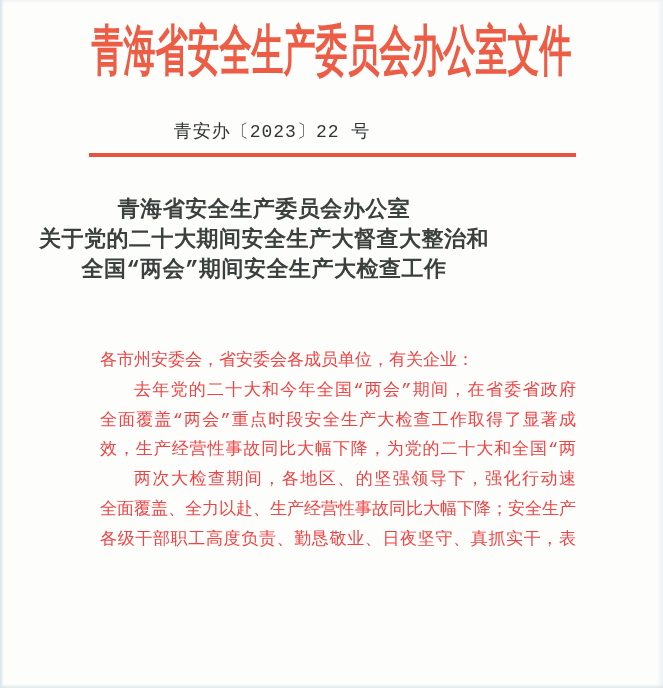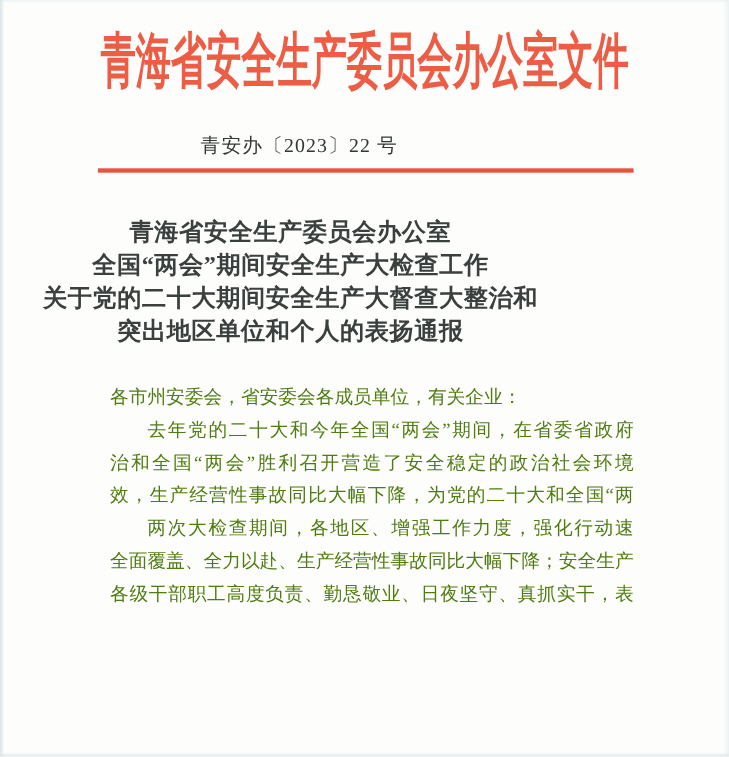--- a/index.html
+++ b/index.html
@@ -2,21 +2,21 @@
 <html><head>
 <meta charset="utf-8">
 <style>
   html, body { margin: 0; padding: 0; background: #ffffff; }
   .page {
     position: relative;
     width: 663px;
     height: 688px;
     background: #fdfdfc;
     overflow: hidden;
-    font-family: Liberation Serif, serif;
+    font-family: Liberation Mono, monospace;
   }
   
   .edge-left {
     position: absolute; left: 0; top: 0; width: 4px; height: 100%;
     background: linear-gradient(to right, #d9e4e8, rgba(255,255,255,0));
   }
   .edge-right {
     position: absolute; right: 0; top: 0; width: 6px; height: 100%;
     background: linear-gradient(to left, #eaf2f4, rgba(255,255,255,0));
   }
@@ -69,21 +69,21 @@
     font-weight: bold;
     font-size: 22px;
     line-height: 30px;
     letter-spacing: 0.5px;
   }
 
   
   .body-block {
     position: absolute;
     top: 346px; left: 100px; width: 476px;
-    color: #4d7c0f;
+    color: #ef4444;
     font-size: 17px;
     line-height: 29.8px;
   }
   .line { width: 476px; white-space: nowrap; }
   .line.j { white-space: normal; text-align: justify; text-align-last: justify; }
   .line.indent { text-indent: 2em; }
 </style>
 </head>
 <body>
 
@@ -95,30 +95,29 @@
   <div class="edge-bottom"></div>
 
   <div class="red-head">青海省安全生产委员会办公室文件</div>
 
   <div class="doc-num">青安办〔2023〕22 号</div>
 
   <div class="red-rule"></div>
 
   <div class="title-block">
     <div class="title-line">青海省安全生产委员会办公室</div>
+    <div class="title-line">关于党的二十大期间安全生产大督查大整治和</div>
     <div class="title-line">全国“两会”期间安全生产大检查工作</div>
-    <div class="title-line">关于党的二十大期间安全生产大督查大整治和</div>
-    <div class="title-line">突出地区单位和个人的表扬通报</div>
   </div>
 
   <div class="body-block">
     <div class="line">各市州安委会，省安委会各成员单位，有关企业：</div>
 
     <div class="line j indent">去年党的二十大和今年全国“两会”期间，在省委省政府</div>
-    <div class="line j">治和全国“两会”胜利召开营造了安全稳定的政治社会环境</div>
+    <div class="line j">全面覆盖“两会”重点时段安全生产大检查工作取得了显著成</div>
     <div class="line j">效，生产经营性事故同比大幅下降，为党的二十大和全国“两</div>
 
-    <div class="line j indent">两次大检查期间，各地区、增强工作力度，强化行动速</div>
+    <div class="line j indent">两次大检查期间，各地区、的坚强领导下，强化行动速</div>
     <div class="line j">全面覆盖、全力以赴、生产经营性事故同比大幅下降；安全生产</div>
     <div class="line j">各级干部职工高度负责、勤恳敬业、日夜坚守、真抓实干，表</div>
   </div>
 
 </div>
 
 </body></html>

